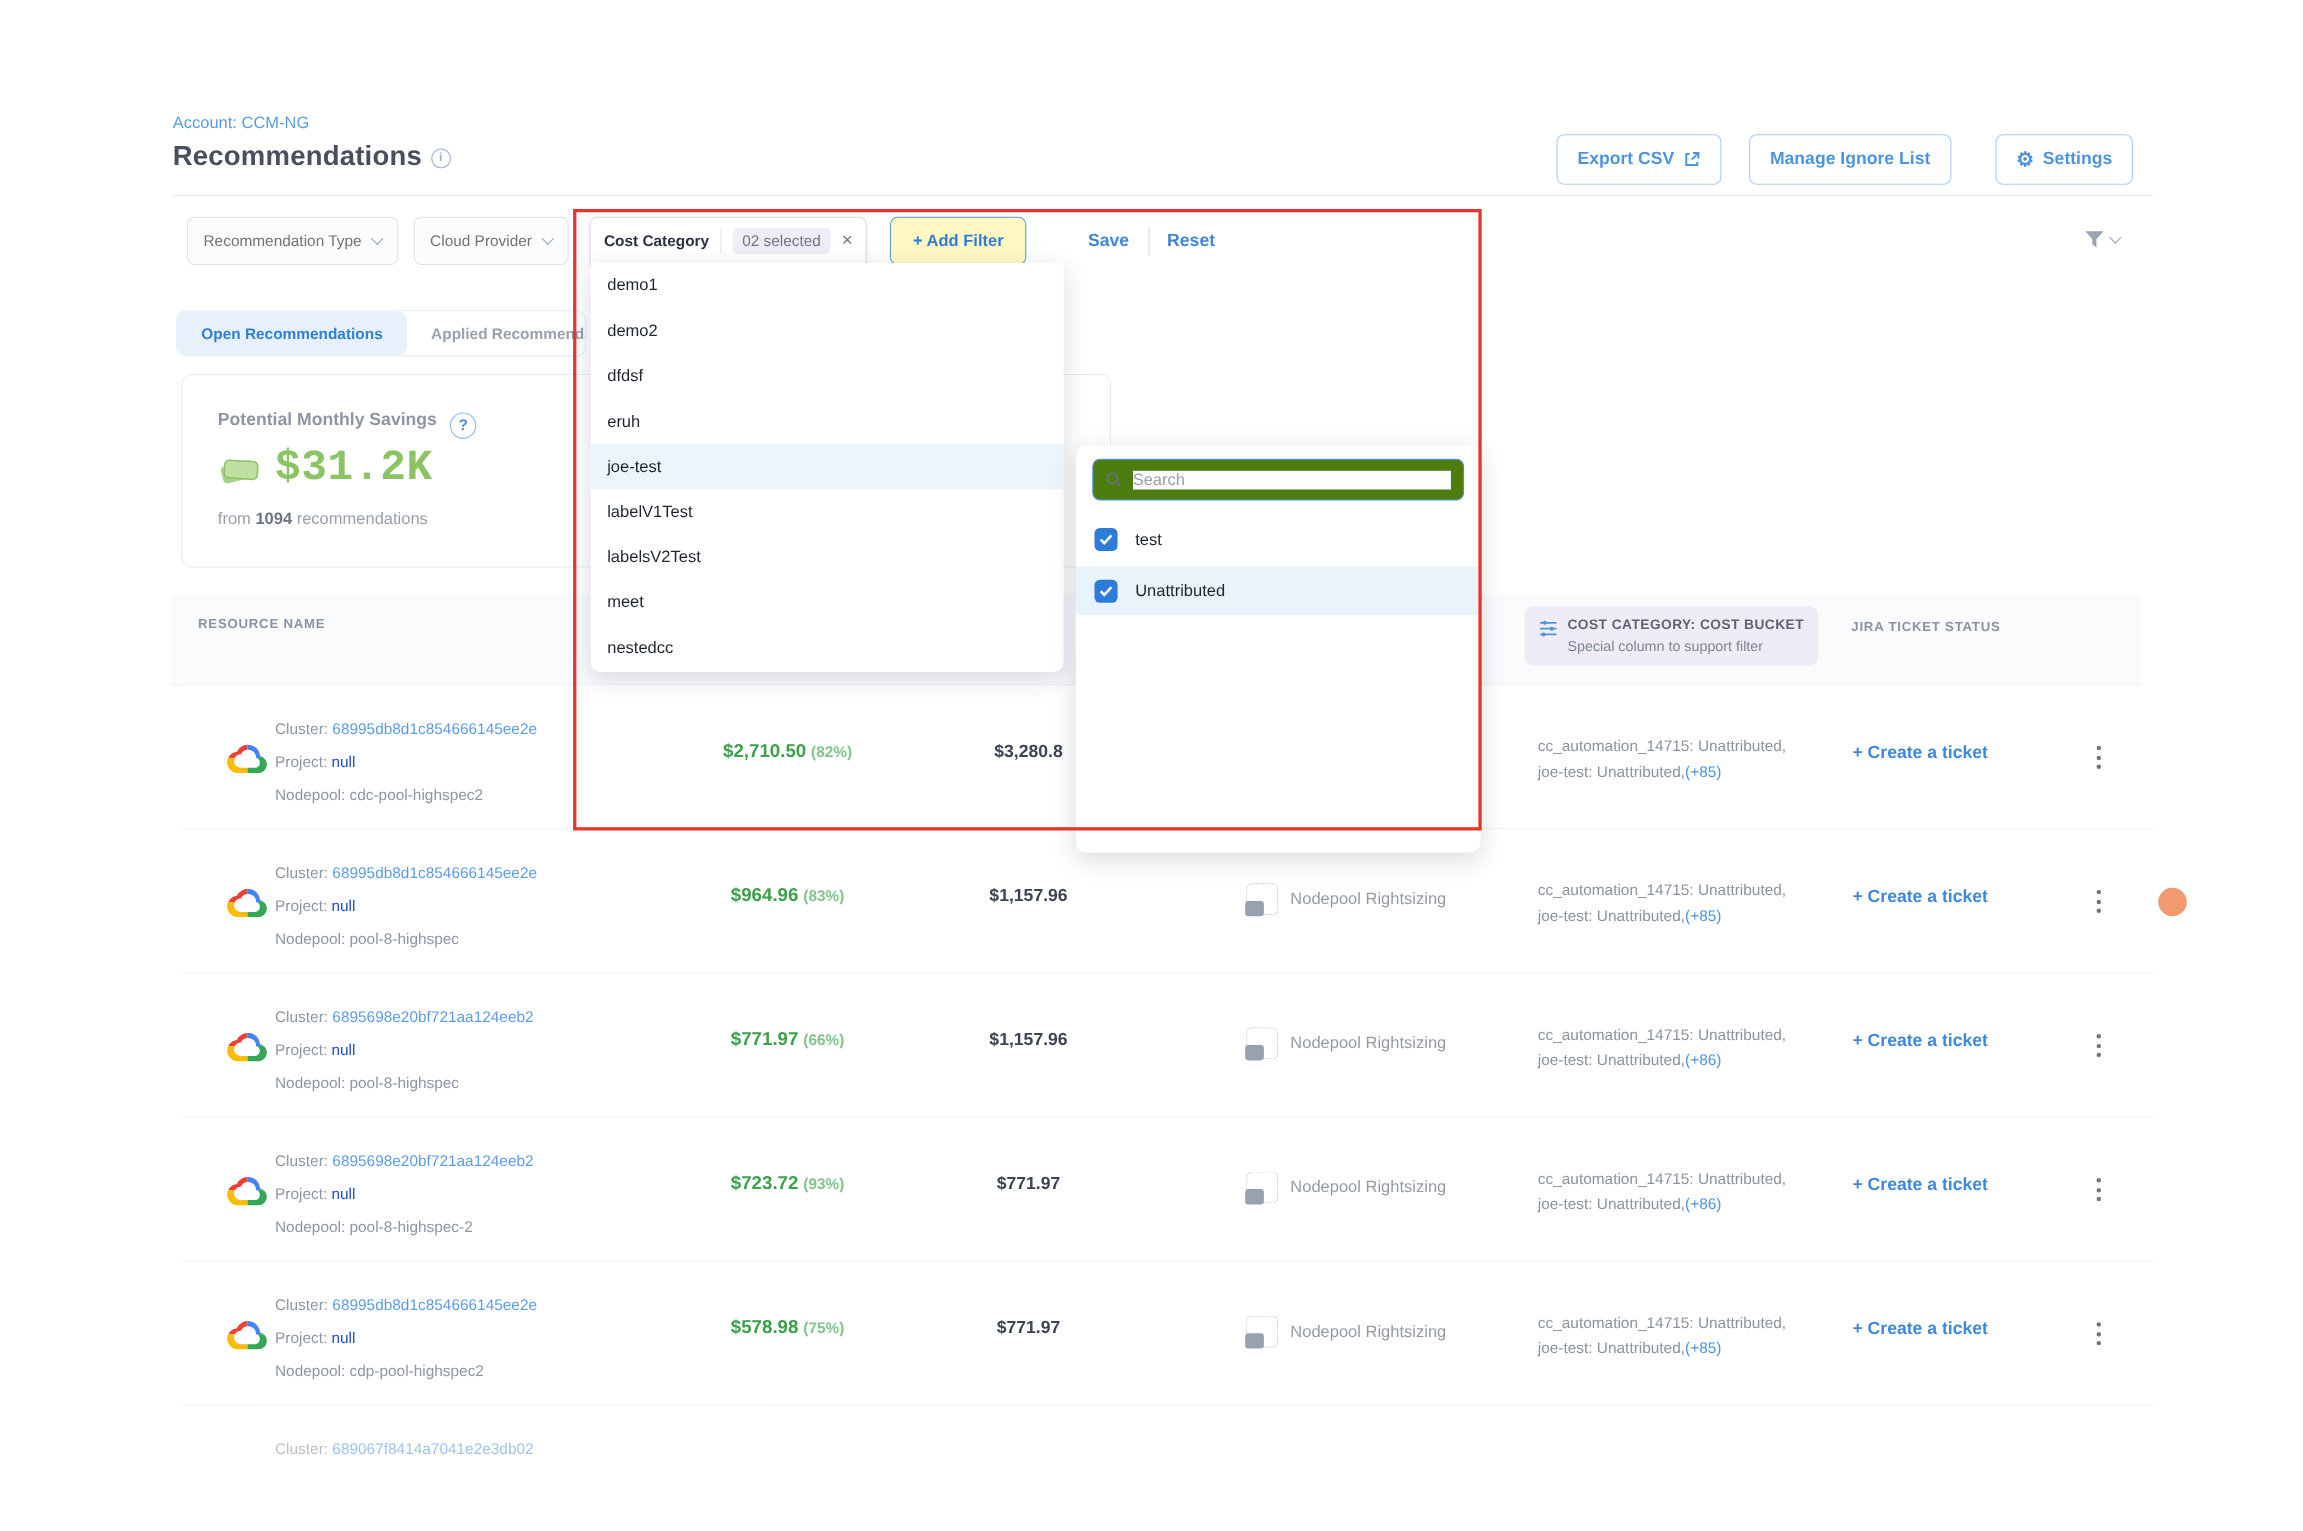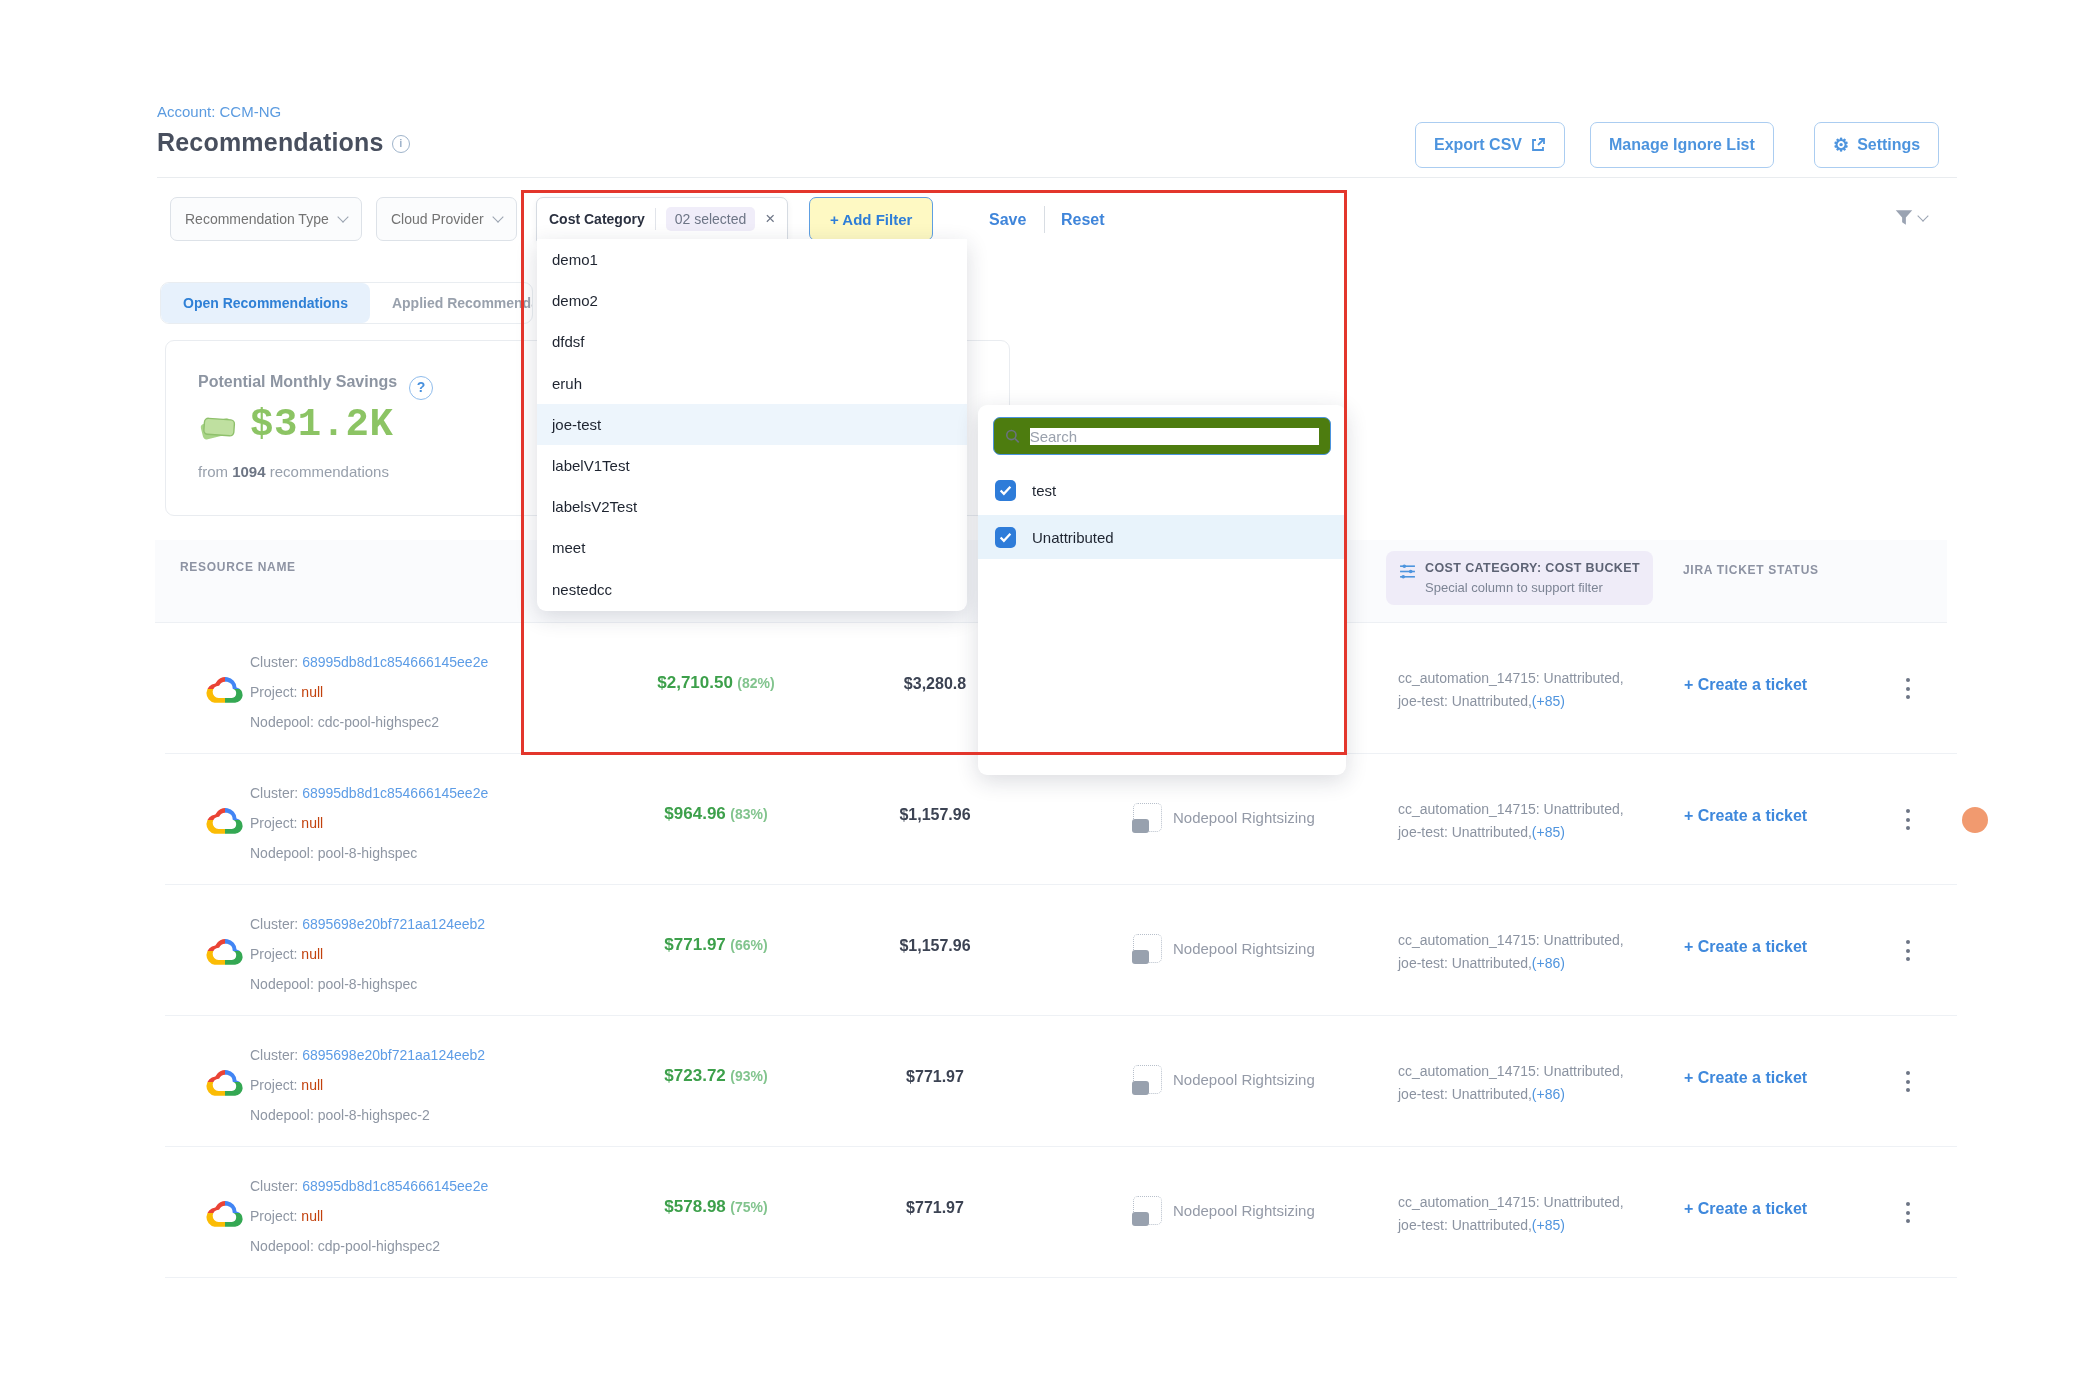--- a/index.html
+++ b/index.html
@@ -60,21 +60,21 @@
 
   
   .thead { background:#fafbfd; border-bottom:1px solid #edf0f4; }
   .th { color:#8d93a3; font-size:12px; font-weight:bold; letter-spacing:.7px; }
   .cc-badge { background:#efecf8; border-radius:8px; padding:10px 13px; display:flex; gap:9px; }
   .cc-badge .t1 { color:#5d6374; font-size:12.5px; font-weight:bold; letter-spacing:.4px; }
   .cc-badge .t2 { color:#7c8494; font-size:13px; margin-top:5px; }
   .row { position:absolute; left:165px; width:1792px; height:131px; border-bottom:1px solid #eef1f5; background:#fff; }
   .res-lines { position:absolute; left:85px; top:24px; line-height:30px; font-size:14px; color:#8e96a3; }
   .res-lines .link { color:#5c9ce6; }
-  .res-lines .dk { color:#c2410c; }
+  .res-lines .dk { color:#1d4ed8; }
   .savings-cell { position:absolute; left:451px; top:50px; width:200px; text-align:center; }
   .savings-cell .amt { color:#3da04b; font-size:17px; font-weight:bold; }
   .savings-cell .pct { color:#82c48e; font-size:14px; font-weight:bold; }
   .cost-cell { position:absolute; left:690px; top:52px; width:160px; text-align:center; color:#3c4353; font-size:16px; font-weight:bold; }
   .type-cell { position:absolute; left:968px; top:49px; display:flex; align-items:center; gap:11px; color:#949aa7; font-size:15px; }
   .type-icon { width:29px; height:29px; border:1.6px dotted #b7bfca; border-radius:5px; position:relative; }
   .type-icon span { position:absolute; left:-1.6px; bottom:-1.6px; width:17px; height:14px; background:#98a1ae; border-radius:3px; }
   .cc-cell { position:absolute; left:1233px; top:44px; font-size:14px; color:#8b93a1; line-height:23px; }
   .cc-cell .more { color:#4f94de; }
   .jira-cell { position:absolute; left:1519px; top:53px; color:#3e88dc; font-size:16px; font-weight:bold; }
@@ -394,20 +394,25 @@
       <div><span>joe-test: Unattributed,</span><span class="more">(+85)</span></div>
     </div>
     <div class="jira-cell">+ Create a ticket</div>
     <div class="kebab">
         <i></i>
         <i></i>
         <i></i>
       </div>
   </div>
 
+  <div class="abs" style="left:165px; top:1278px; width:1792px; height:60px; overflow:hidden; opacity:.6; background:#fff;">
+    <div class="res-lines" style="top:24px;">
+      <div><span>Cluster:</span> <a class="link">689067f8414a7041e2e3db02</a></div>
+    </div>
+  </div>
 
   <div class="abs panel" style="left:537px; top:239px; width:430px; height:372px; border-radius:0 0 9px 9px;">
     <div class="dd-item">demo1</div>
     <div class="dd-item">demo2</div>
     <div class="dd-item">dfdsf</div>
     <div class="dd-item">eruh</div>
     <div class="dd-item hl">joe-test</div>
     <div class="dd-item">labelV1Test</div>
     <div class="dd-item">labelsV2Test</div>
     <div class="dd-item">meet</div>

